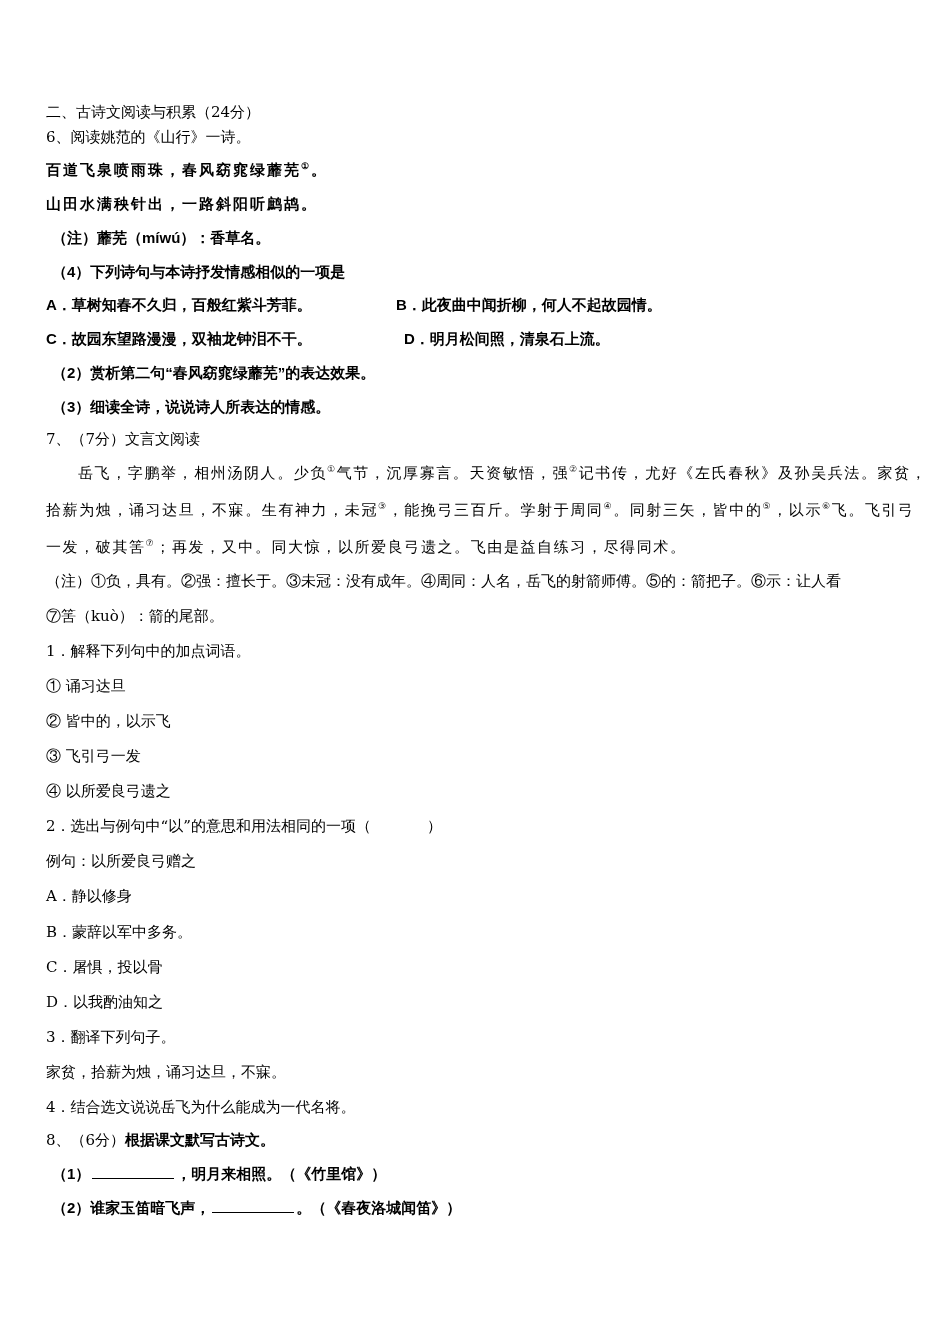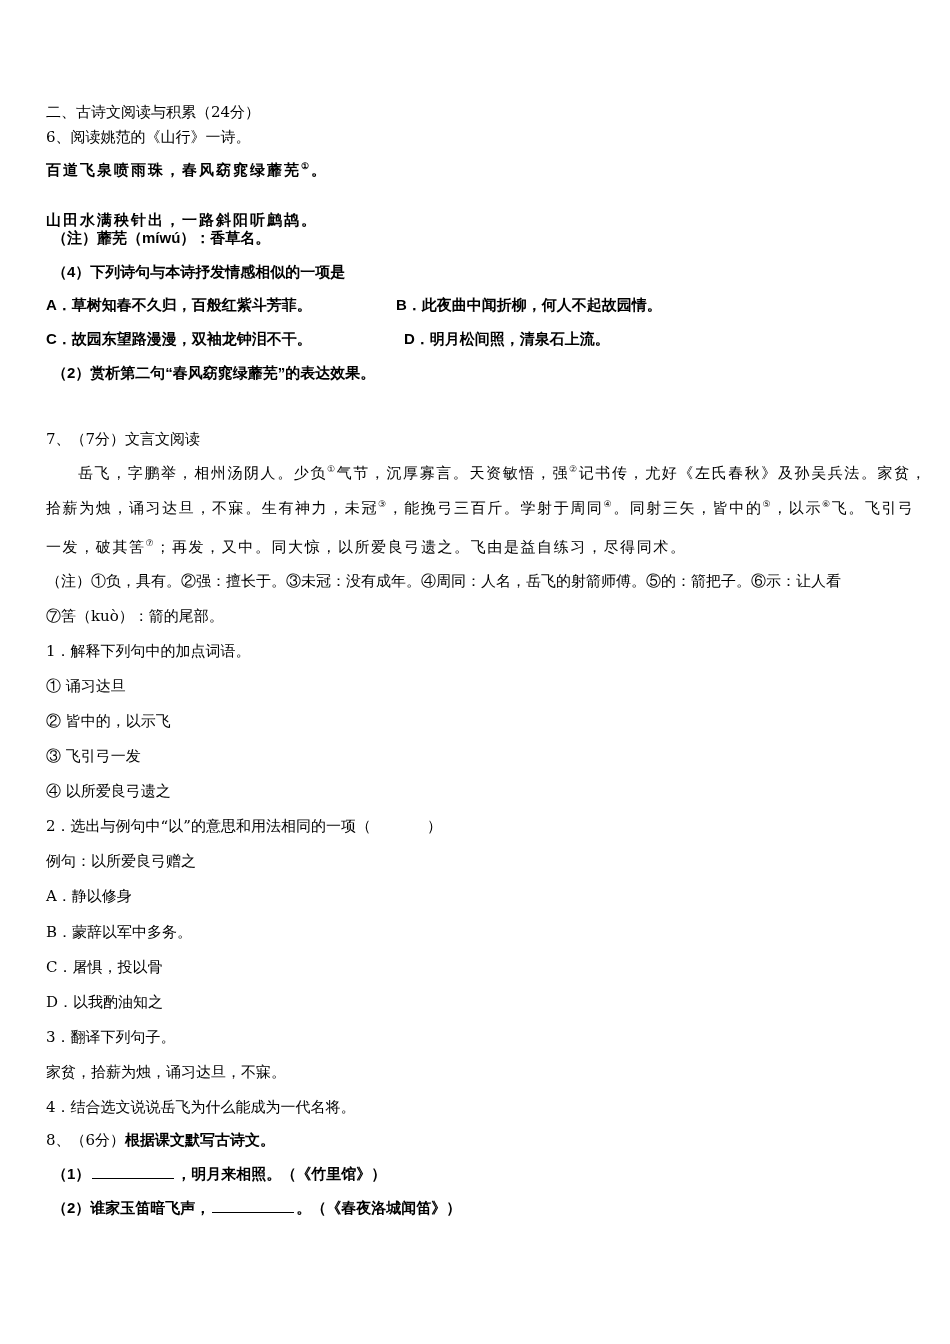--- a/index.html
+++ b/index.html
@@ -20,40 +20,41 @@
 <body>
 
 <div class="page">
 
   <div class="line serif" style="top:102px;">二、古诗文阅读与积累（24分）</div>
 
   <div class="line serif" style="top:127px;">6、阅读姚范的《山行》一诗。</div>
 
   <div class="line kai bold" style="top:160px;"><span>百道飞泉喷雨珠，春风窈窕绿蘼芜</span><sup>①</sup><span>。</span></div>
 
-  <div class="line kai bold" style="top:194px;margin-top:16px;">山田水满秧针出，一路斜阳听鹧鸪。</div>
+  <div class="line kai bold" style="top:194px;">山田水满秧针出，一路斜阳听鹧鸪。</div>
 
   <div class="line sans bold nudge" style="top:228px;">（注）蘼芜（míwú）：香草名。</div>
 
   <div class="line sans bold nudge" style="top:262px;">（4）下列诗句与本诗抒发情感相似的一项是</div>
 
   <div class="line sans bold" style="top:295px;">A．草树知春不久归，百般红紫斗芳菲。</div>
   <div class="line sans bold" style="top:295px; left:396px;">B．此夜曲中闻折柳，何人不起故园情。</div>
 
   <div class="line sans bold" style="top:329px;">C．故园东望路漫漫，双袖龙钟泪不干。</div>
   <div class="line sans bold" style="top:329px; left:404px;">D．明月松间照，清泉石上流。</div>
 
   <div class="line sans bold nudge" style="top:363px;">（2）赏析第二句“春风窈窕绿蘼芜”的表达效果。</div>
 
+  <div class="line sans bold nudge" style="top:397px;">（3）细读全诗，说说诗人所表达的情感。</div>
 
   <div class="line serif" style="top:429px;">7、（7分）文言文阅读</div>
 
   <div class="line serif indent" style="top:463px; letter-spacing:1.6px;"><span>岳飞，字鹏举，相州汤阴人。少负</span><sup>①</sup><span>气节，沉厚寡言。天资敏悟，强</span><sup>②</sup><span>记书传，尤好《左氏春秋》及孙吴兵法。家贫，</span></div>
 
-  <div class="line serif" style="top:500px; letter-spacing:1.6px;font-family:Liberation Mono, monospace;"><span>拾薪为烛，诵习达旦，不寐。生有神力，未冠</span><sup>③</sup><span>，能挽弓三百斤。学射于周同</span><sup>④</sup><span>。同射三矢，皆中的</span><sup>⑤</sup><span>，以示</span><sup>⑥</sup><span>飞。飞引弓</span></div>
+  <div class="line serif" style="top:500px; letter-spacing:1.6px;"><span>拾薪为烛，诵习达旦，不寐。生有神力，未冠</span><sup>③</sup><span>，能挽弓三百斤。学射于周同</span><sup>④</sup><span>。同射三矢，皆中的</span><sup>⑤</sup><span>，以示</span><sup>⑥</sup><span>飞。飞引弓</span></div>
 
   <div class="line serif" style="top:537px; letter-spacing:1.6px;"><span>一发，破其筈</span><sup>⑦</sup><span>；再发，又中。同大惊，以所爱良弓遗之。飞由是益自练习，尽得同术。</span></div>
 
   <div class="line serif" style="top:571px;">（注）①负，具有。②强：擅长于。③未冠：没有成年。④周同：人名，岳飞的射箭师傅。⑤的：箭把子。⑥示：让人看</div>
   <div class="line serif" style="top:606px;">⑦筈（kuò）：箭的尾部。</div>
 
   <div class="line serif" style="top:641px;">1．解释下列句中的加点词语。</div>
   <div class="line serif" style="top:676px;">① 诵习达旦</div>
   <div class="line serif" style="top:711px;">② 皆中的，以示飞</div>
   <div class="line serif" style="top:746px;">③ 飞引弓一发</div>

